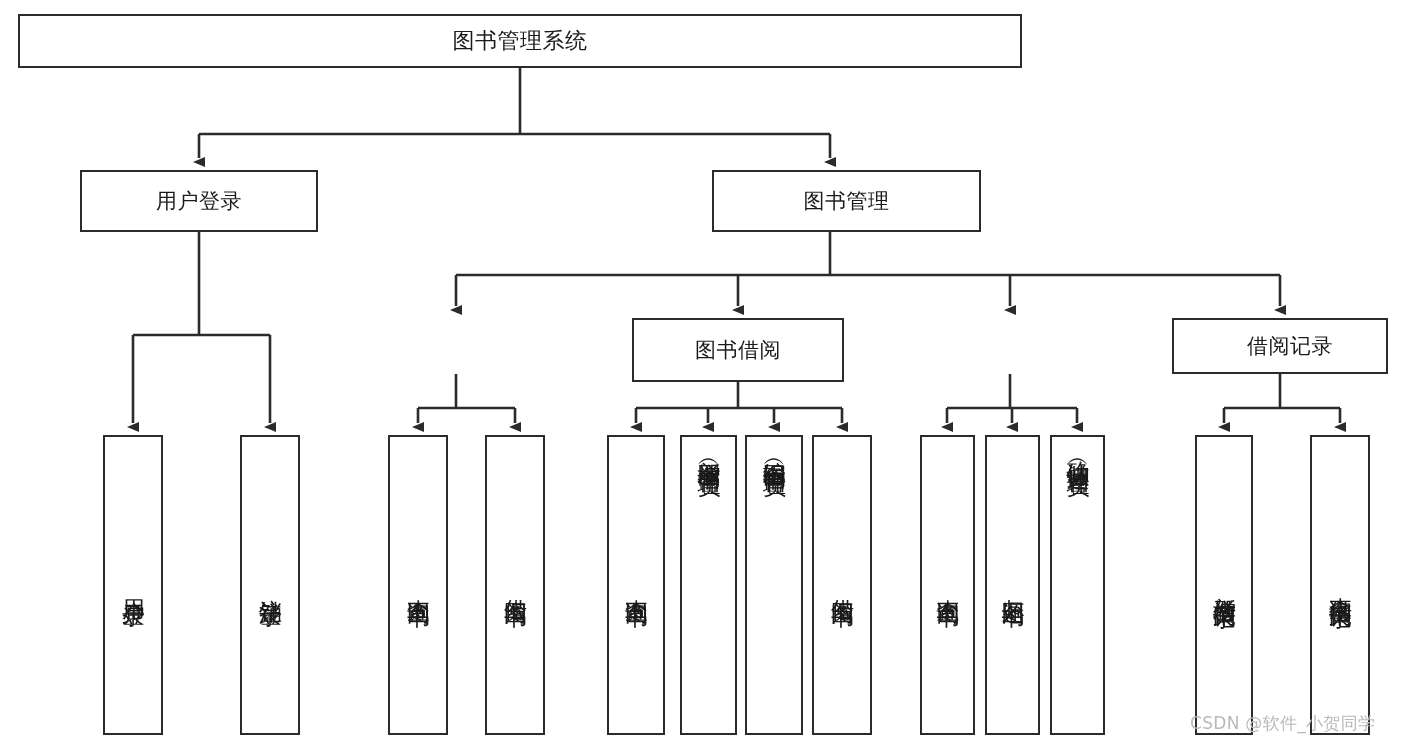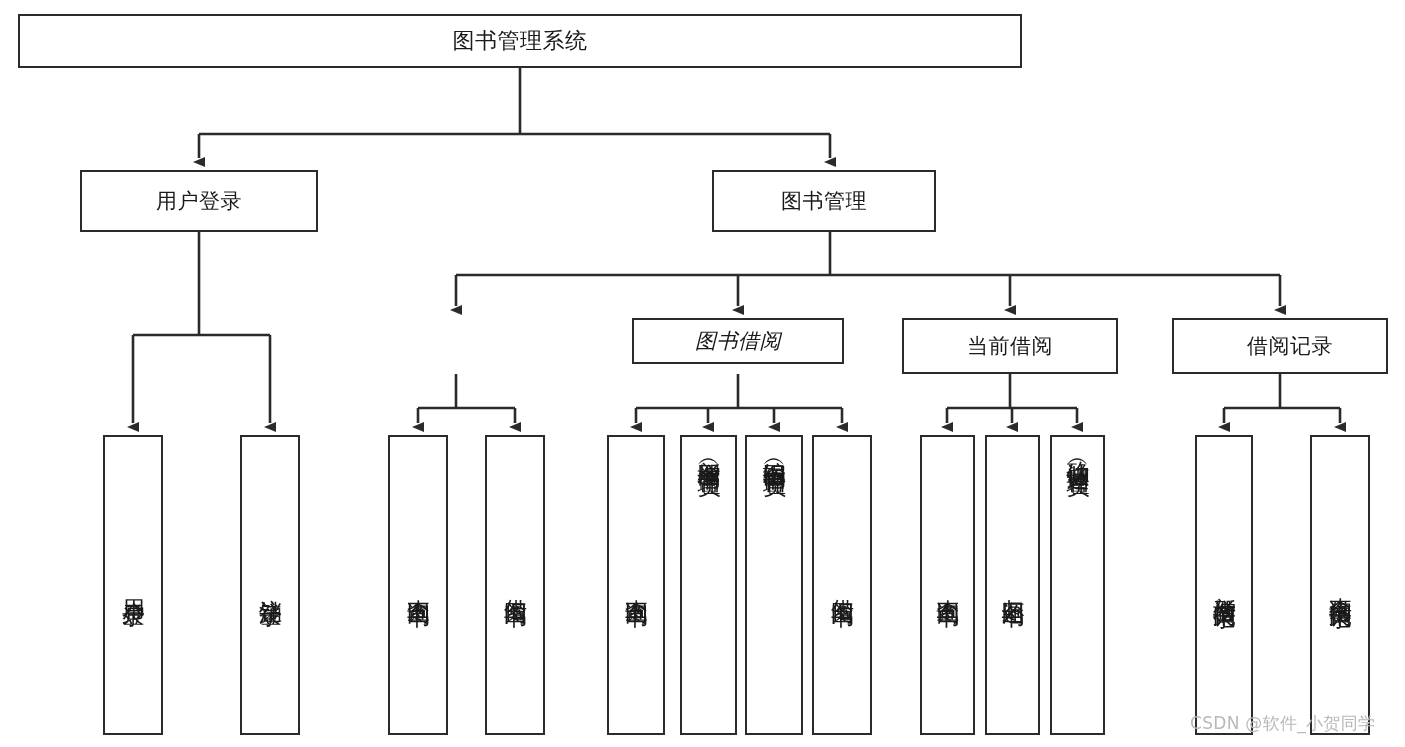--- a/index.html
+++ b/index.html
@@ -125,29 +125,26 @@
     </g>
   </svg>
 
   <div class="node horiz root" style="left:18px;top:14px;width:1004px;height:54px;">
     <span class="label">图书管理系统</span>
   </div>
 
   <div class="node horiz" style="left:80px;top:170px;width:238px;height:62px;">
     <span class="label">用户登录</span>
   </div>
-  <div class="node horiz" style="left:712px;top:170px;width:224px;height:62px;">
+  <div class="node horiz" style="left:712px;top:170px;width:269px;height:62px;">
     <span class="label">图书管理</span>
   </div>
 
-  <div class="node horiz" style="left:632px;top:318px;width:212px;height:46px;font-style:italic;">
+  <div class="node horiz" style="left:632px;top:318px;width:212px;height:64px;">
     <span class="label">图书借阅</span>
-  </div>
-  <div class="node horiz" style="left:902px;top:318px;width:216px;height:56px;">
-    <span class="label">当前借阅</span>
   </div>
   <div class="node horiz" style="left:1172px;top:318px;width:216px;height:56px;padding-left:20px;">
     <span class="label">借阅记录</span>
   </div>
 
   <div class="node vert mid" style="left:103px;top:435px;width:60px;height:300px;">
     <span class="label">用户登录</span>
   </div>
   <div class="node vert mid" style="left:240px;top:435px;width:60px;height:300px;">
     <span class="label">注销登录</span>

